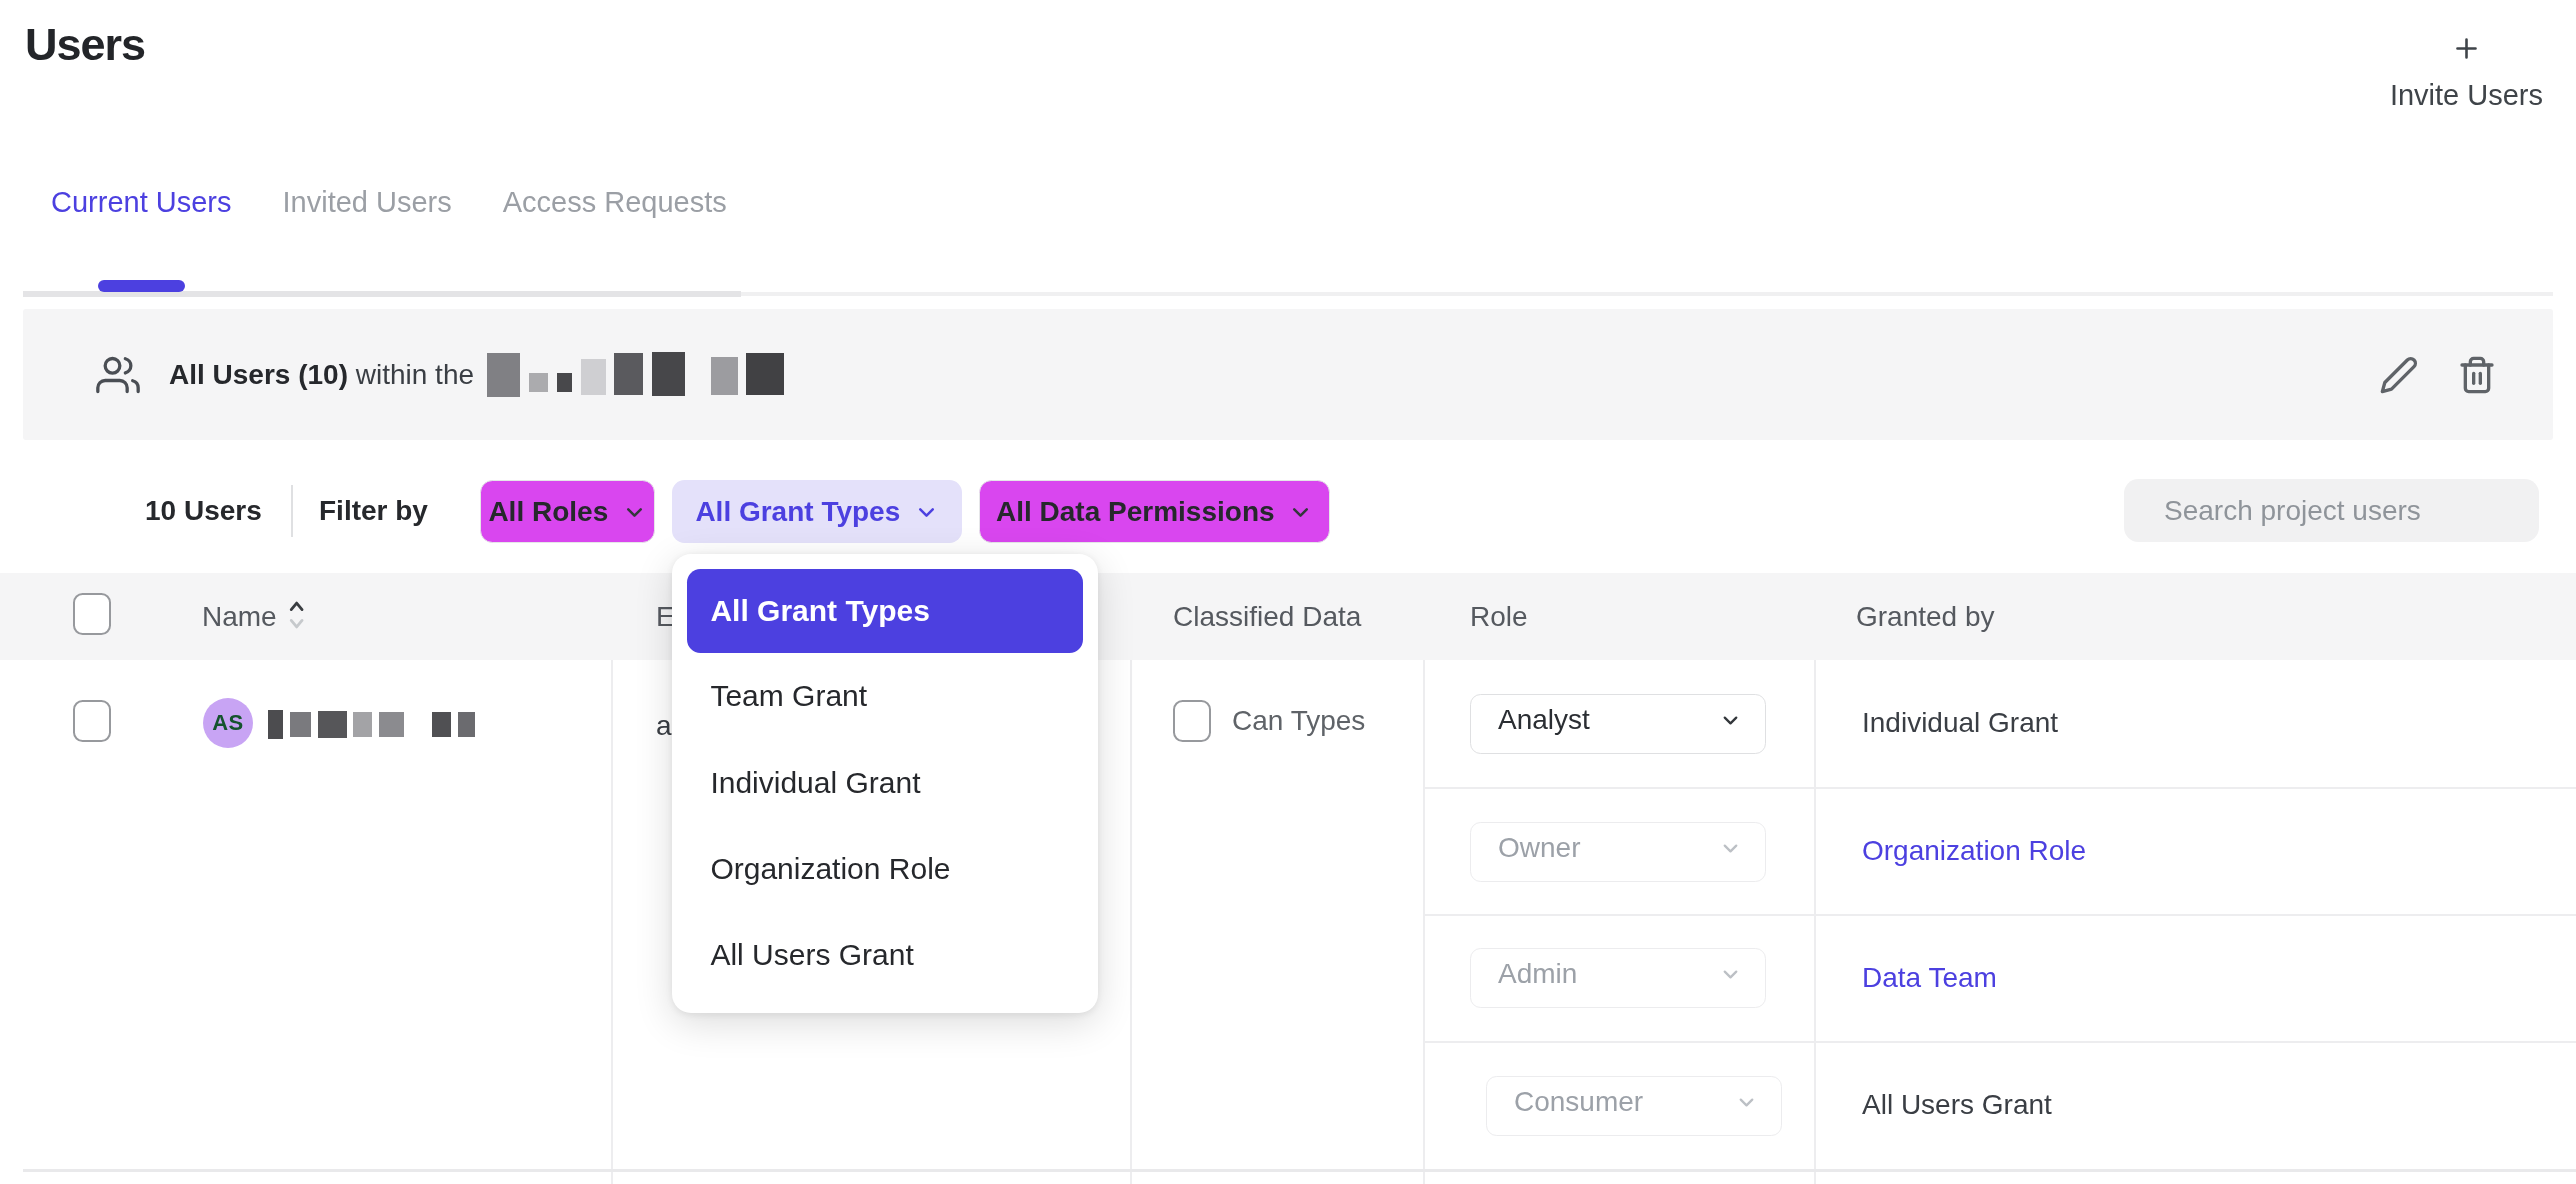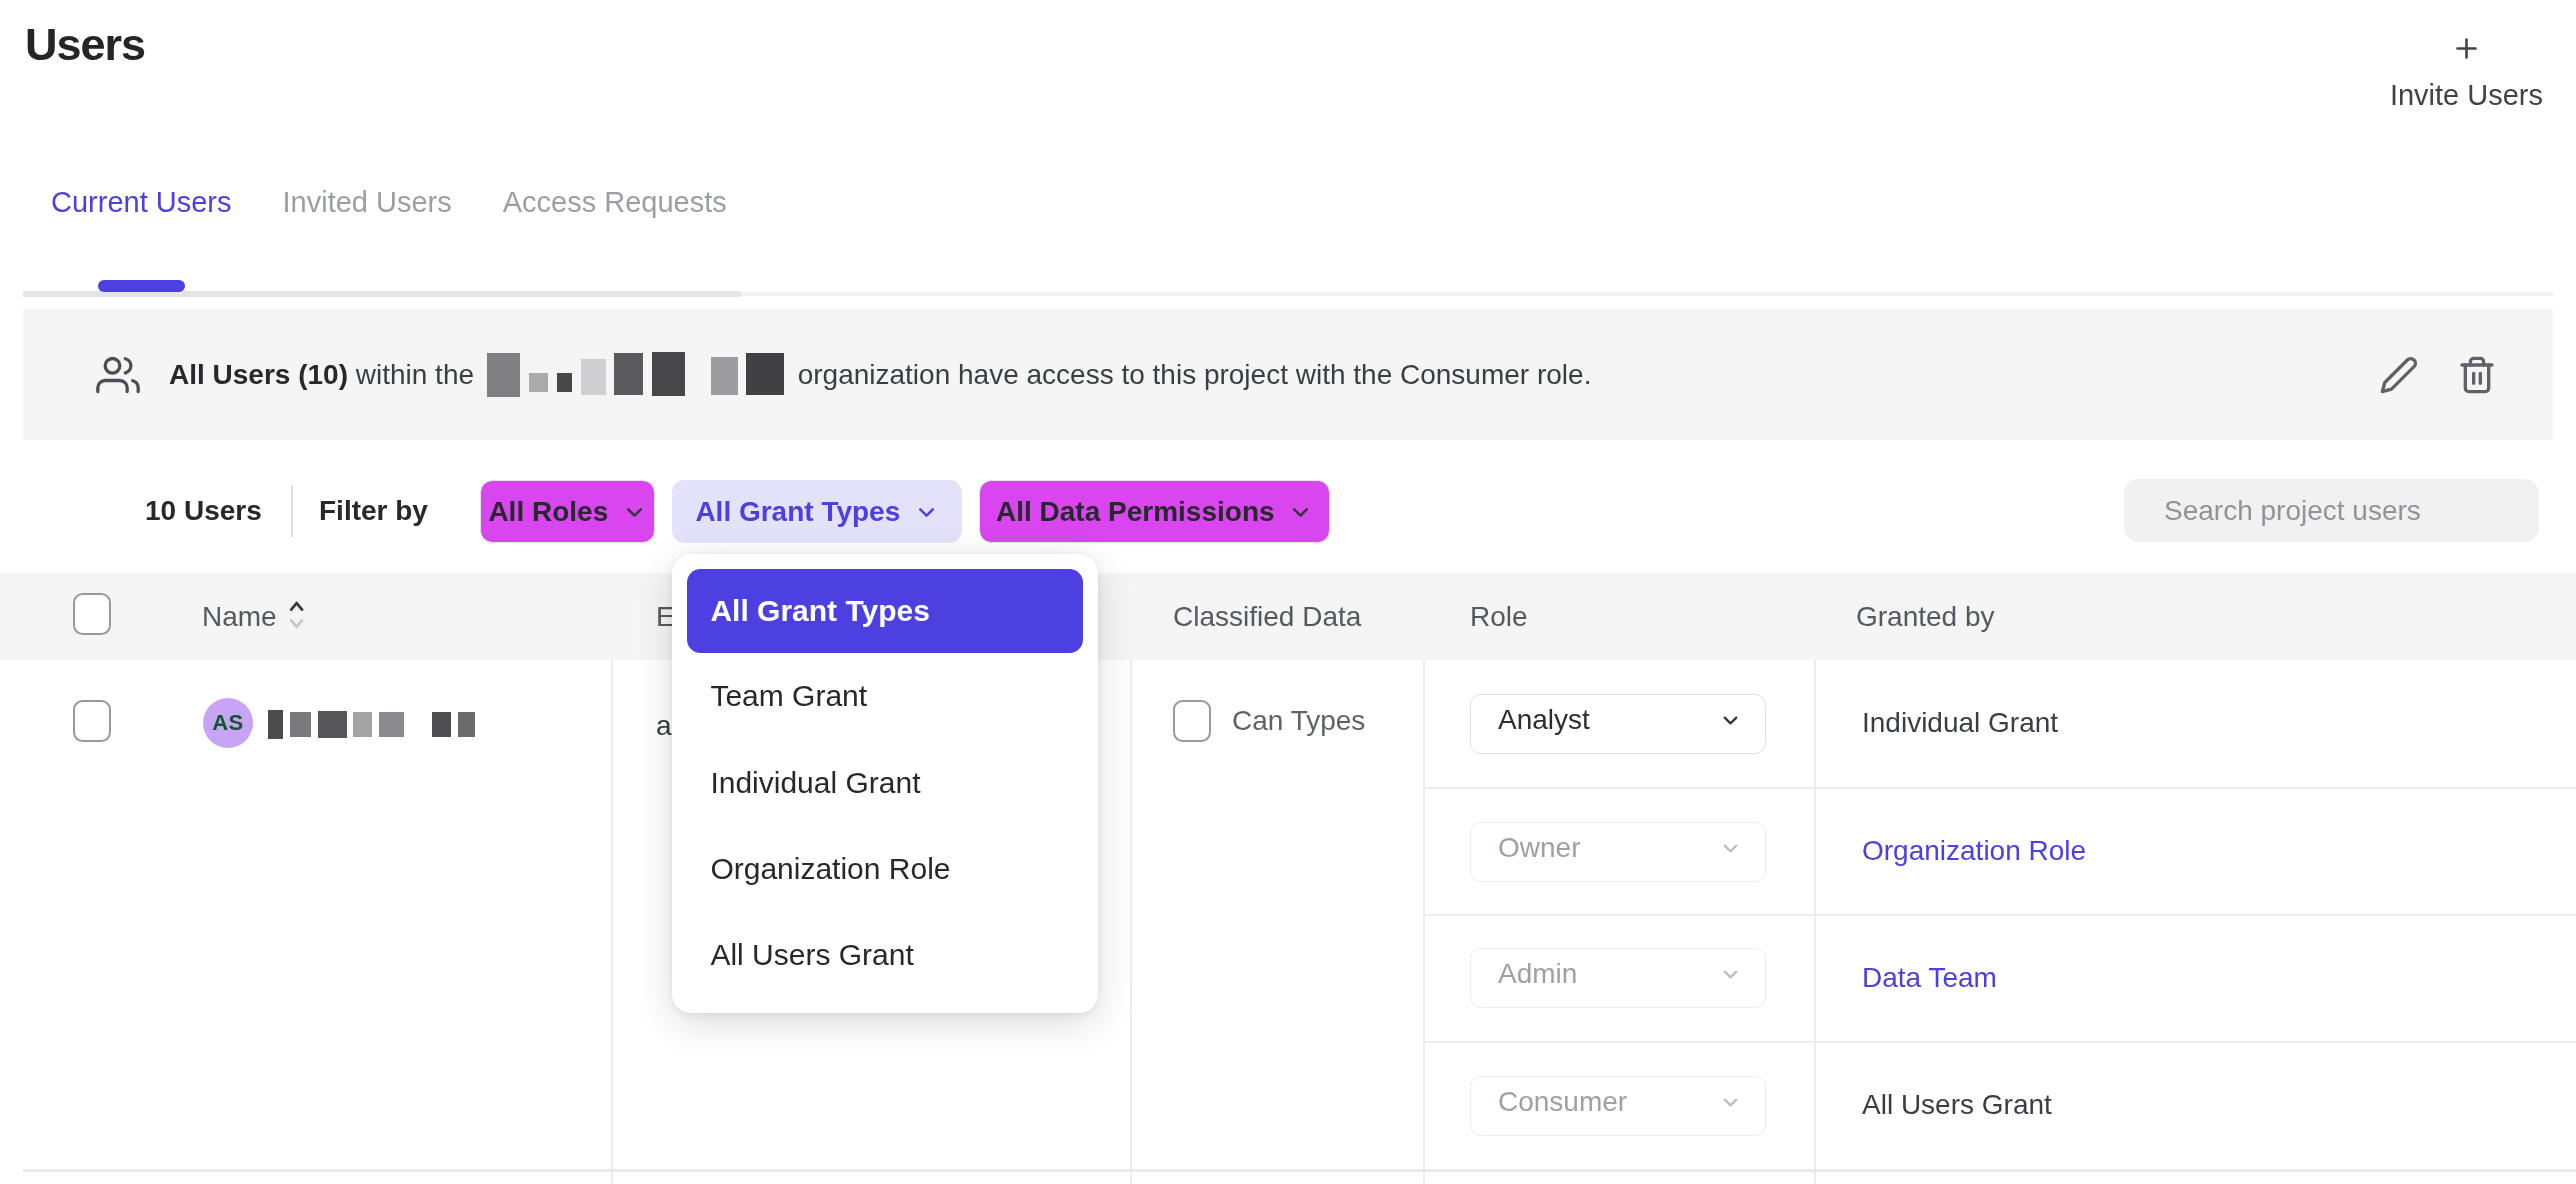--- a/index.html
+++ b/index.html
@@ -133,21 +133,21 @@
   <div class="abs banner">
     <div class="banner-inner">
       <span class="banner-icon">
         <svg width="44" height="44" viewBox="0 0 24 24" fill="none" stroke="currentColor" stroke-width="1.8" stroke-linecap="round" stroke-linejoin="round">
             <path d="M17 21v-2a4 4 0 0 0-4-4H5a4 4 0 0 0-4 4v2"></path>
             <circle cx="9" cy="7" r="4"></circle>
             <path d="M23 21v-2a4 4 0 0 0-3-3.87"></path>
             <path d="M16 3.13a4 4 0 0 1 0 7.75"></path>
           </svg>
       </span>
-      <span class="banner-text"><b>All Users (10)</b><span> within the</span><span class="redacted-org"><i class="b1"></i><i class="b2"></i><i class="b3"></i><i class="b4"></i><i class="b5"></i><i class="b6"></i><i class="b7"></i><i class="b8"></i></span><span>organization have access to this project with the Consumer role.</span></span>
+      <span class="banner-text"><b>All Users (10)</b><span> within the</span><span class="redacted-org"><i class="b1"></i><i class="b2"></i><i class="b3"></i><i class="b4"></i><i class="b5"></i><i class="b6"></i><i class="b7"></i><i class="b8"></i></span></span>
     </div>
     <div class="banner-actions">
       <span class="icon-btn">
         <svg width="40" height="40" viewBox="0 0 24 24" fill="none" stroke="currentColor" stroke-width="2" stroke-linecap="round" stroke-linejoin="round">
             <path d="M17 3a2.828 2.828 0 1 1 4 4L7.5 20.5 2 22l1.5-5.5L17 3z"></path>
           </svg>
       </span>
       <span class="icon-btn">
         <svg width="40" height="40" viewBox="0 0 24 24" fill="none" stroke="currentColor" stroke-width="2" stroke-linecap="round" stroke-linejoin="round">
             <polyline points="3 6 5 6 21 6"></polyline>
@@ -243,21 +243,21 @@
     <svg width="23" height="23" viewBox="0 0 24 24" fill="none" stroke="currentColor" stroke-width="2.4" stroke-linecap="round" stroke-linejoin="round">
         <polyline points="6 9 12 15 18 9"></polyline>
       </svg>
   </div>
   <div class="abs role-select disabled" style="top:948px;">
     <span>Admin</span>
     <svg width="23" height="23" viewBox="0 0 24 24" fill="none" stroke="currentColor" stroke-width="2.4" stroke-linecap="round" stroke-linejoin="round">
         <polyline points="6 9 12 15 18 9"></polyline>
       </svg>
   </div>
-  <div class="abs role-select disabled" style="top:1076px;">
+  <div class="abs role-select disabled" style="top:1076px;margin-left:16px;">
     <span>Consumer</span>
     <svg width="23" height="23" viewBox="0 0 24 24" fill="none" stroke="currentColor" stroke-width="2.4" stroke-linecap="round" stroke-linejoin="round">
         <polyline points="6 9 12 15 18 9"></polyline>
       </svg>
   </div>
 
   <div class="abs granted" style="top:707px;">Individual Grant</div>
   <div class="abs granted link" style="top:835px;">Organization Role</div>
   <div class="abs granted link" style="top:962px;">Data Team</div>
   <div class="abs granted" style="top:1089px;">All Users Grant</div>

